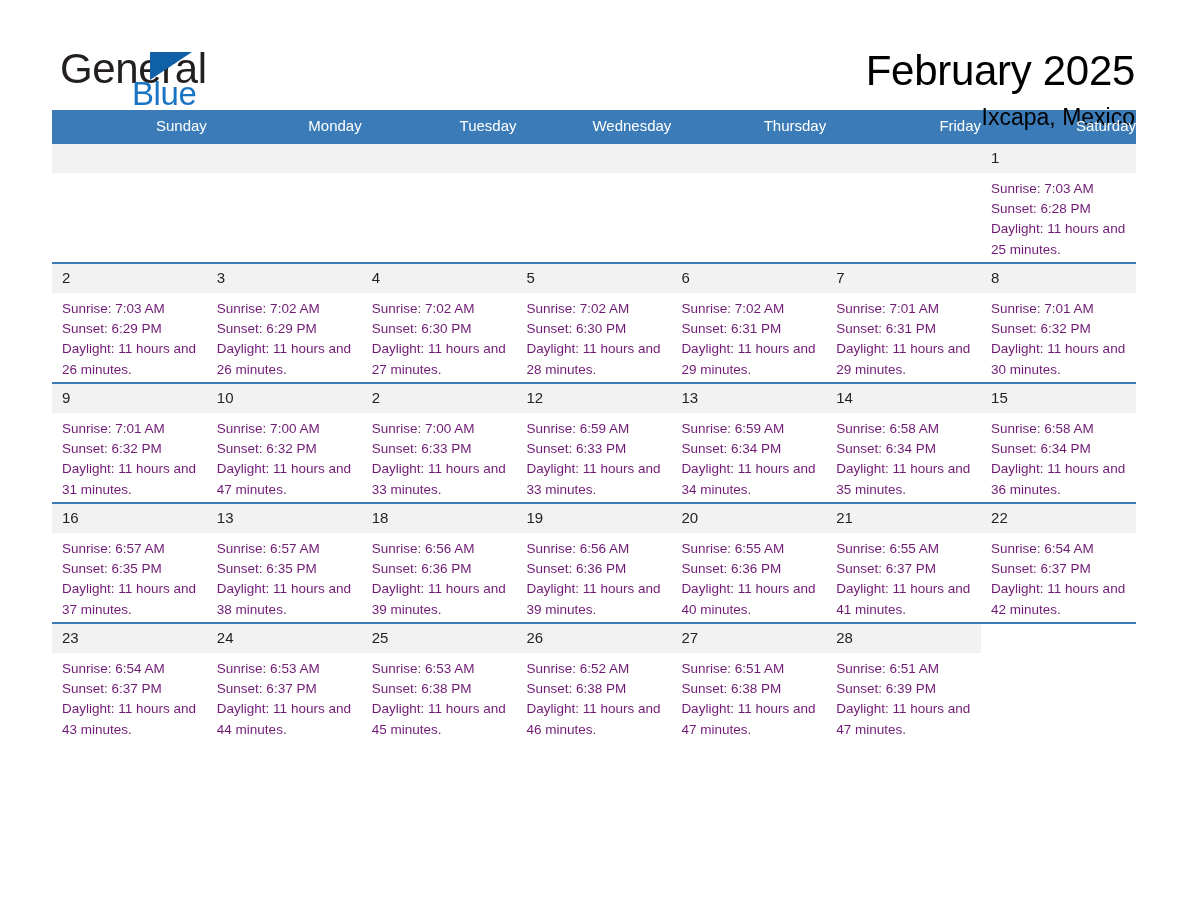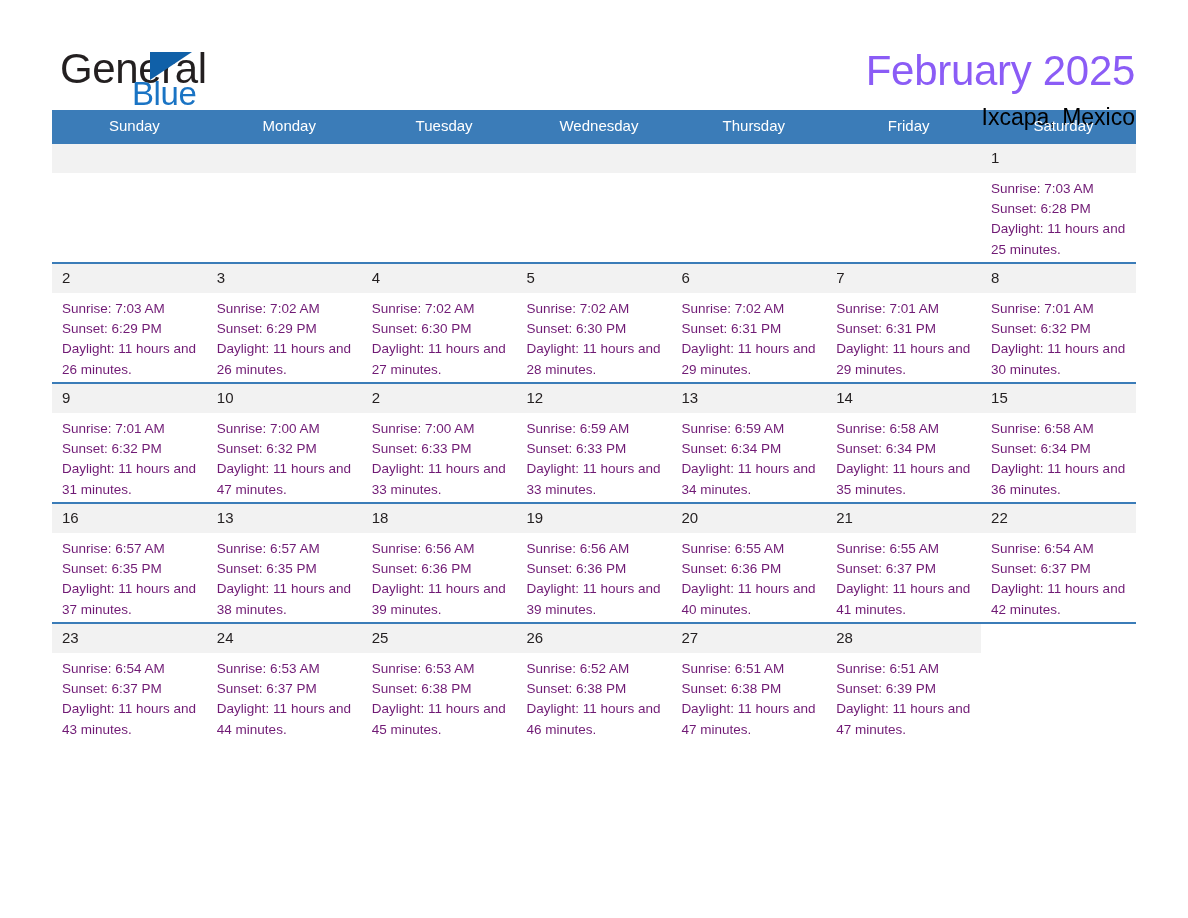--- a/index.html
+++ b/index.html
@@ -65,21 +65,21 @@
     font-family: "Liberation Sans", sans-serif;
   }
   .titles {
     text-align: right;
     padding-right: 1px;
   }
   .cal-title {
     font-size: 42px;
     line-height: 50px;
     font-weight: normal;
-    color: #8b5cf6;
+    color: #000000;
     margin: 0;
     letter-spacing: -0.3px;
   }
   .cal-sub {
     font-size: 23px;
     line-height: 34px;
     margin: 4px 0 0 0;
     font-weight: normal;
     color: #000000;
   }
@@ -89,21 +89,21 @@
     width: 1084px;
     border-collapse: collapse;
     table-layout: fixed;
     margin-top: 14px;
   }
   .cal th {
     background: #3b7cb8;
     color: #ffffff;
     font-weight: normal;
     font-size: 15px;
-    text-align: center;
+    text-align: right;
     padding: 7px 0 8px 10px;
     height: 16px;
     border: none;
   }
   .cal td {
     vertical-align: top;
     border-top: 2px solid #3b7cb8;
     padding: 0;
     height: 118px;
     background: #ffffff;

